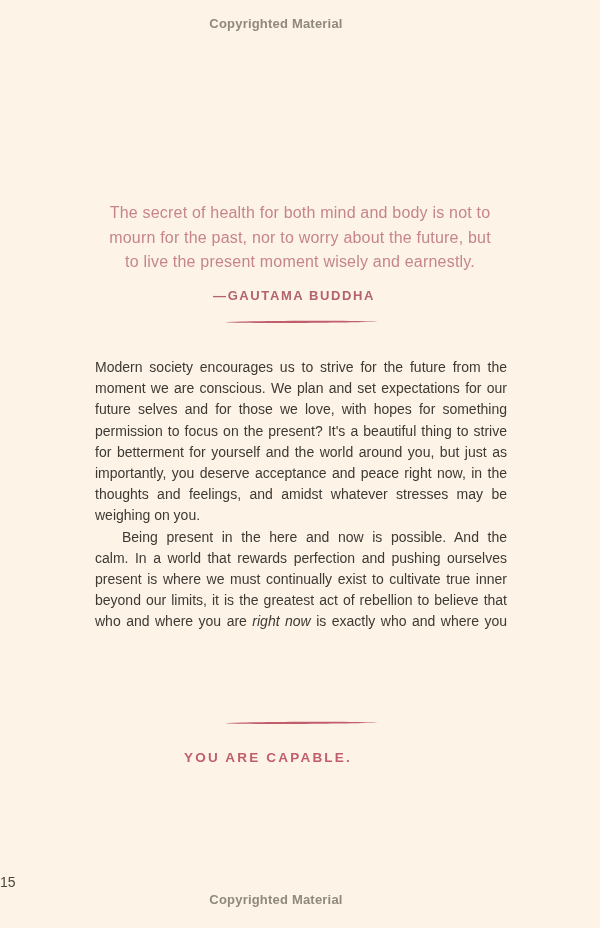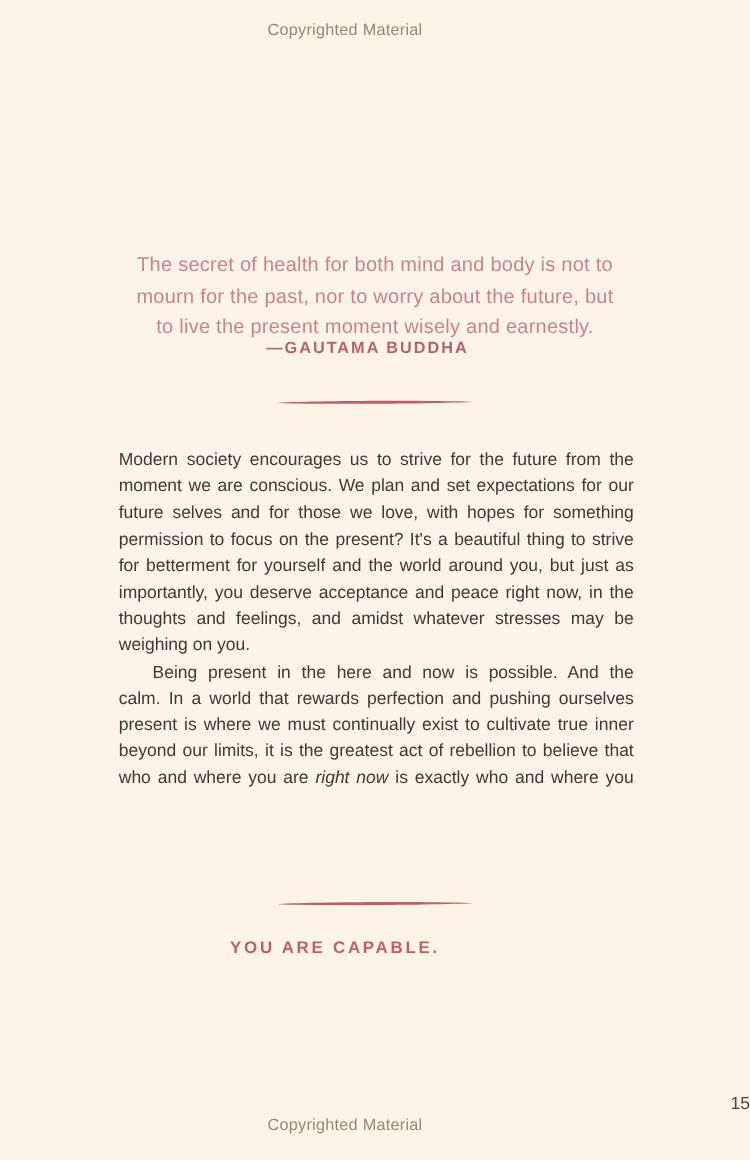--- a/index.html
+++ b/index.html
@@ -21,37 +21,38 @@
   }
   .page { position: absolute; inset: 0; }
 
   .notice {
     position: absolute;
     left: 0; width: 552px;
     text-align: center;
     font-size: 13px;
     color: var(--notice);
     letter-spacing: 0.2px;
+    font-weight: bold;
   }
   .notice-top { top: 16px; }
   .notice-bottom { top: 892px; }
 
   .quote-block {
     position: absolute;
     top: 201px; left: 70px; width: 460px;
     font-size: 16px;
     line-height: 24.6px;
     color: var(--quote-color);
     letter-spacing: 0.2px;
   }
   .quote-block .tline { text-align: center; }
 
   .attribution {
     position: absolute;
-    top: 270px; left: 0; width: 588px;
+    top: 288px; left: 0; width: 588px;
     text-align: center;
     font-size: 13px;
     font-weight: bold;
     letter-spacing: 1.6px;
     color: var(--attribution-color);
   }
 
   .divider {
     position: absolute;
     left: 50%;
@@ -82,21 +83,21 @@
     text-align: center;
     font-size: 13.5px;
     font-weight: bold;
     letter-spacing: 2.2px;
     color: var(--accent);
   }
 
   .page-number {
     position: absolute;
     top: 874px; left: 0; width: 600px;
-    text-align: right;
+    text-align: left;
     font-size: 14px;
     color: var(--page-number);
   }
 </style>
 </head>
 <body>
 
 <div class="page">
 
   <div class="notice notice-top">Copyrighted Material</div>

